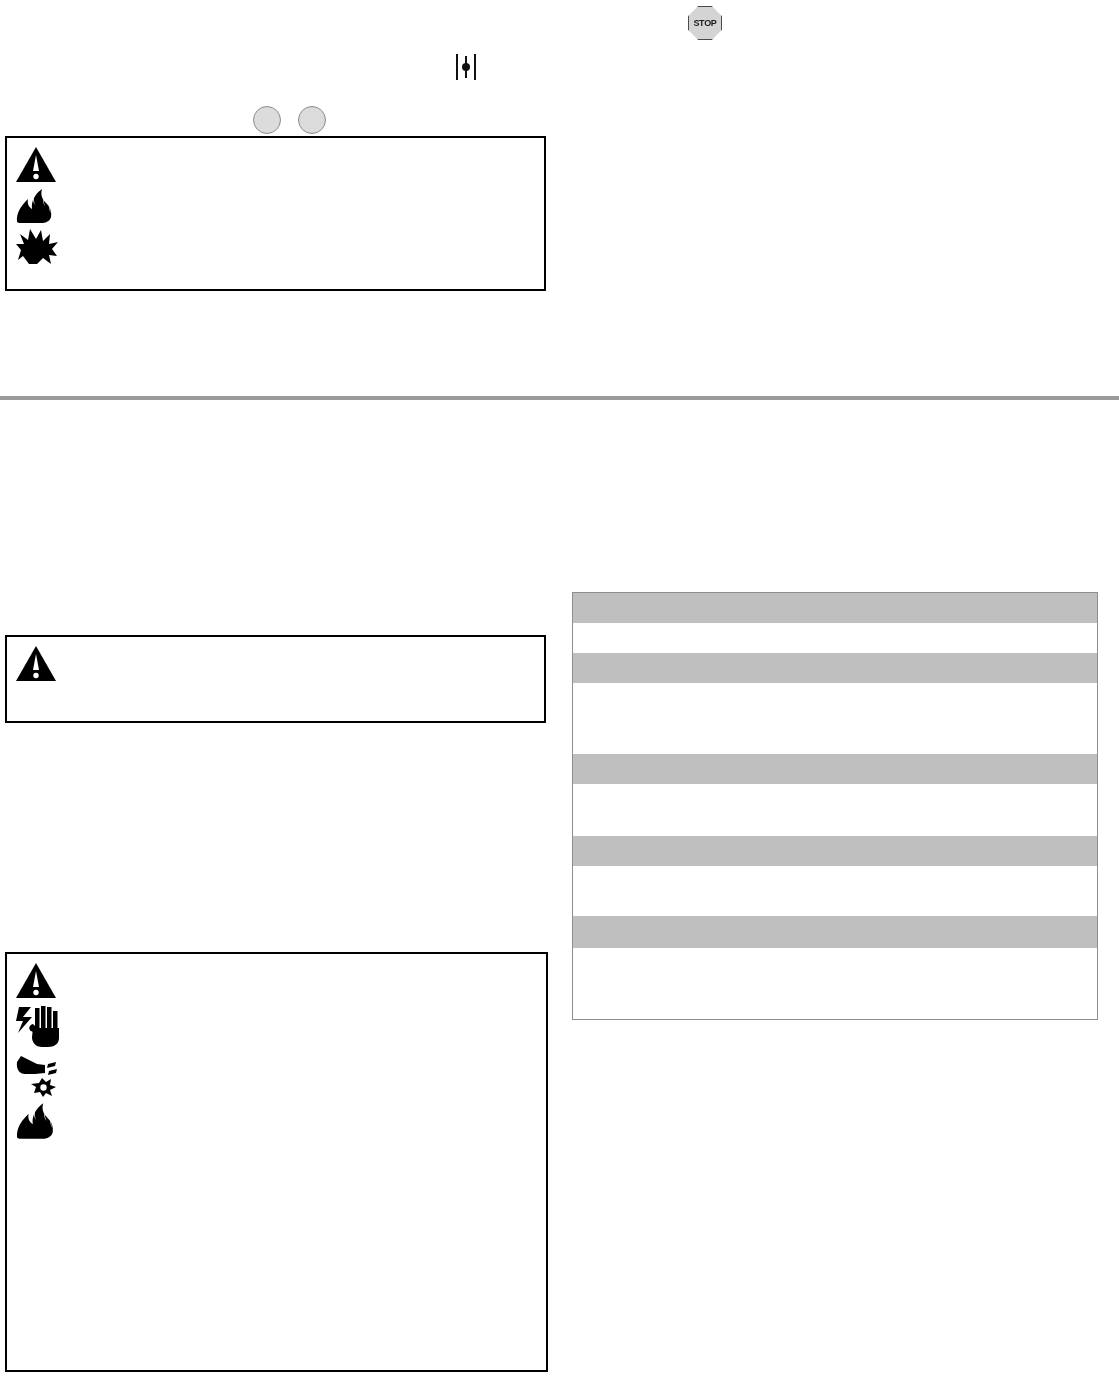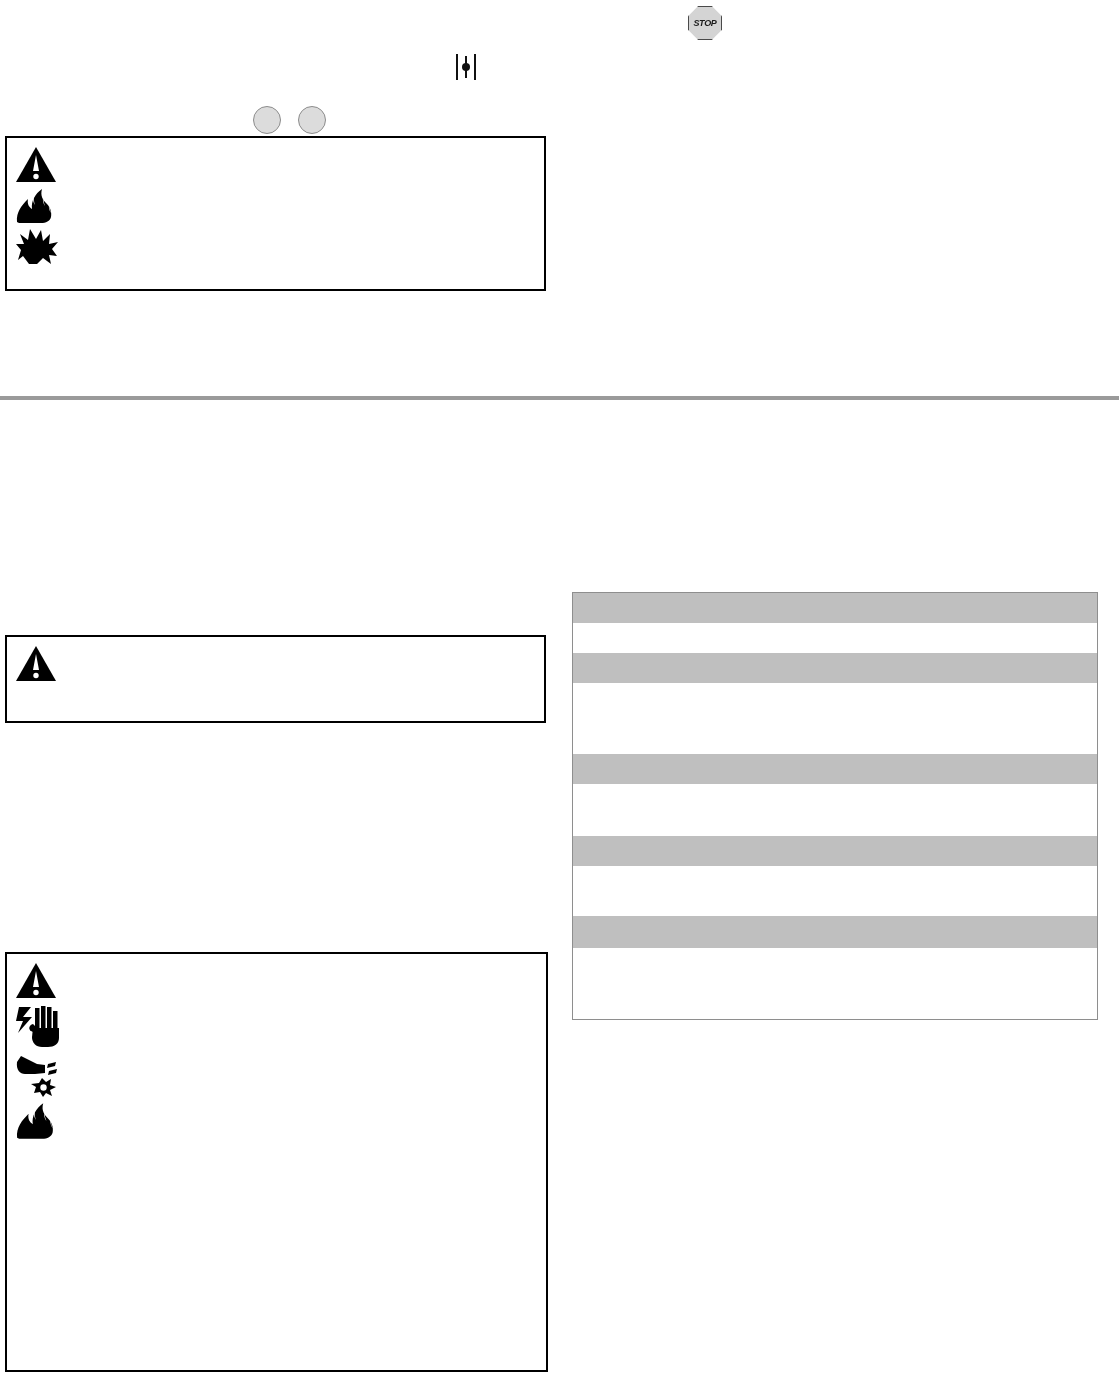--- a/index.html
+++ b/index.html
@@ -119,21 +119,21 @@
   }
   .tbl-row { width: 100%; box-sizing: border-box; }
   .tbl-row.header { background: #bfbfbf; }
   .tbl-row.body   { background: #ffffff; }
 </style>
 </head>
 <body>
 
 <div id="page" style="width: 1119px; height: 1378px; background: rgb(255, 255, 255);">
 
-  <div class="abs stop-sign" id="stop-sign" style="left: 688px; top: 6px; width: 32px; height: 32px; font-style: italic;">
+  <div class="abs stop-sign" id="stop-sign" style="left: 688px; top: 6px; width: 32px; height: 32px;">
     <span class="stop-text">STOP</span>
   </div>
 
   <div class="abs dim-icon" id="dim-icon" style="left: 455px; top: 52px; width: 22px; height: 30px;">
     <span class="bar left"></span>
     <span class="bar right"></span>
     <span class="stem"></span>
     <span class="knob"></span>
   </div>
 

